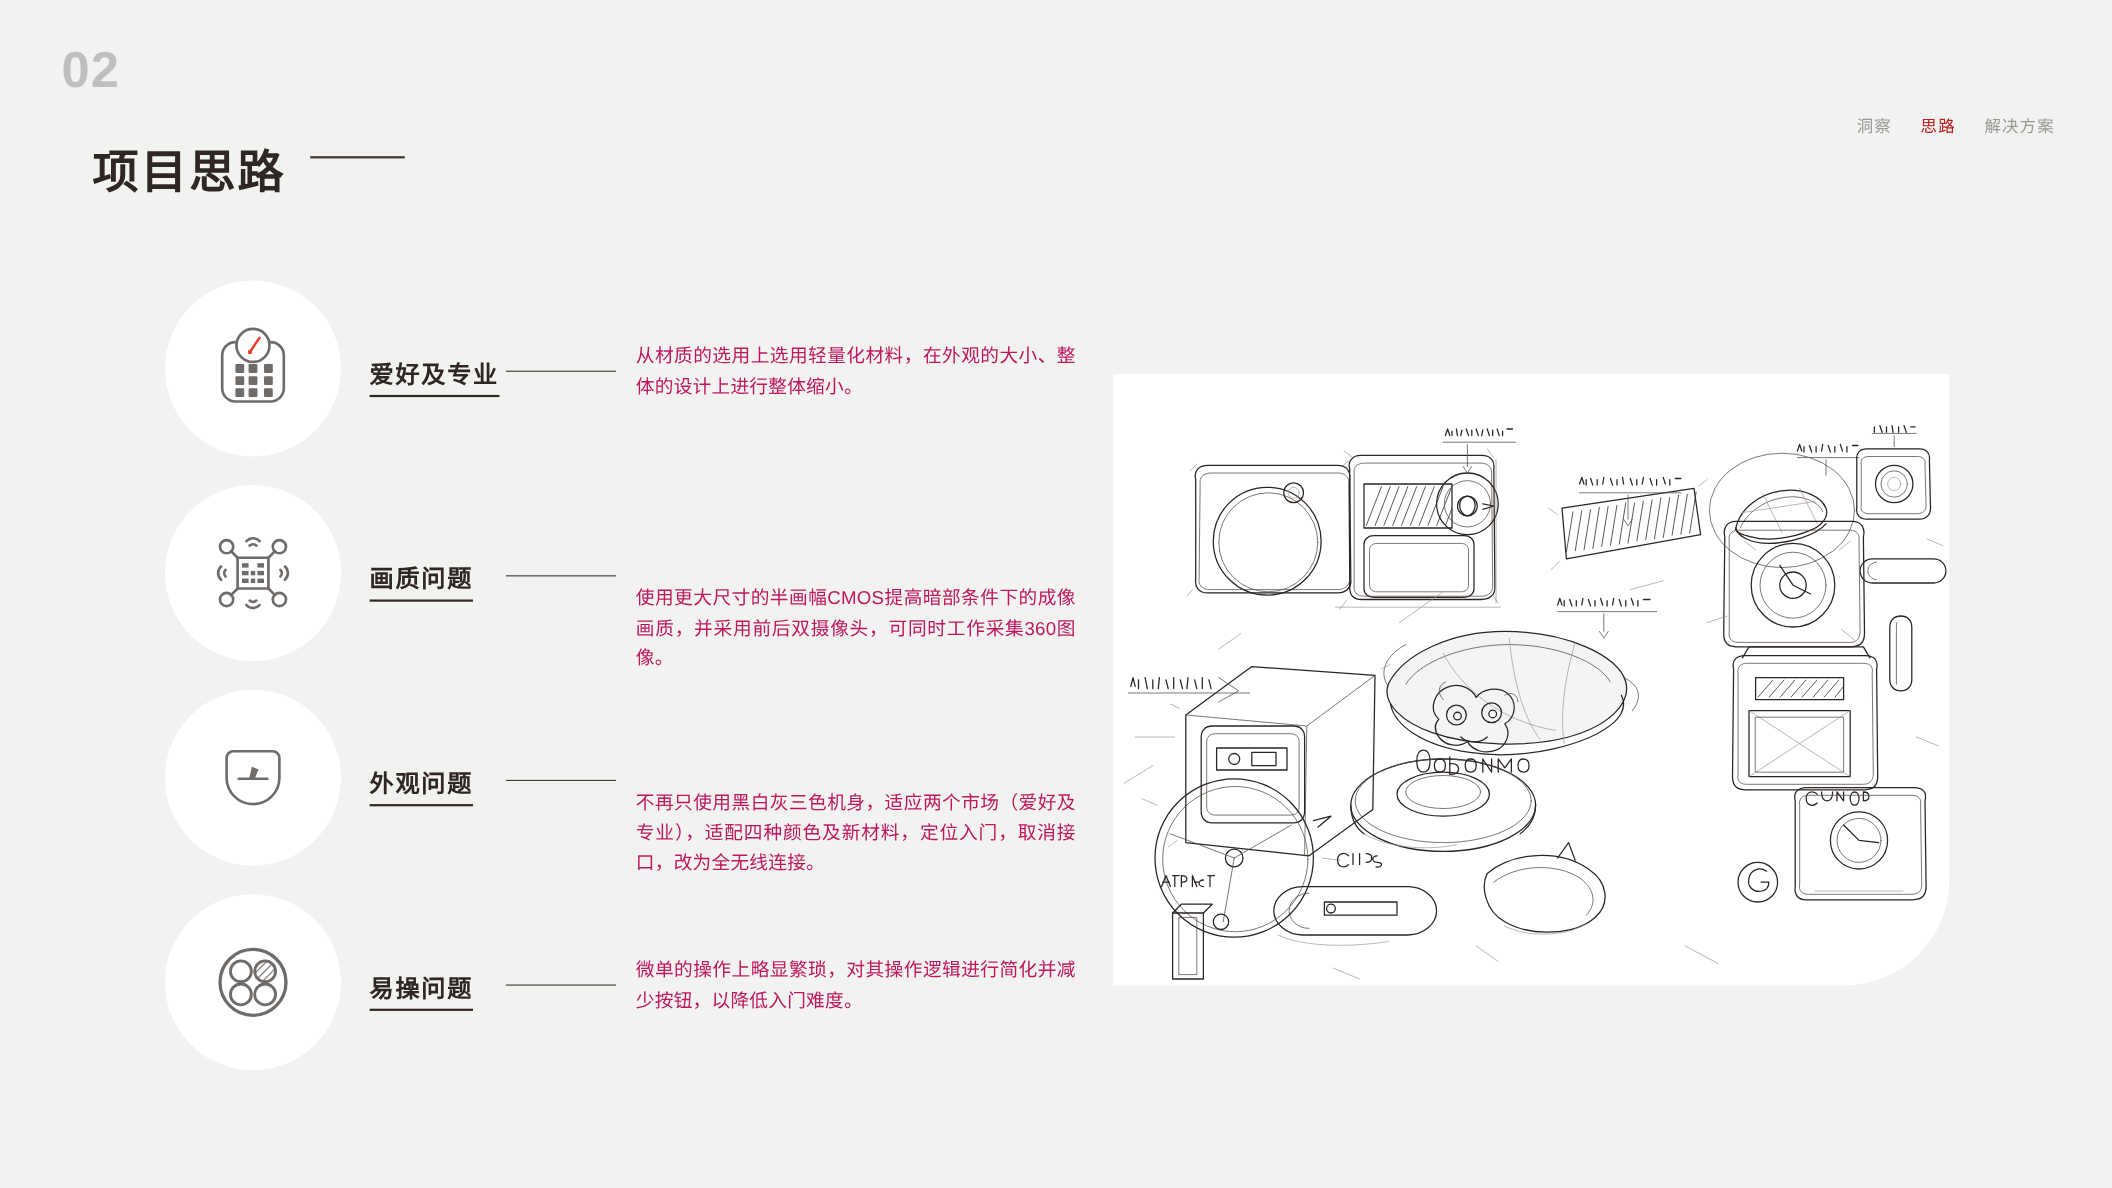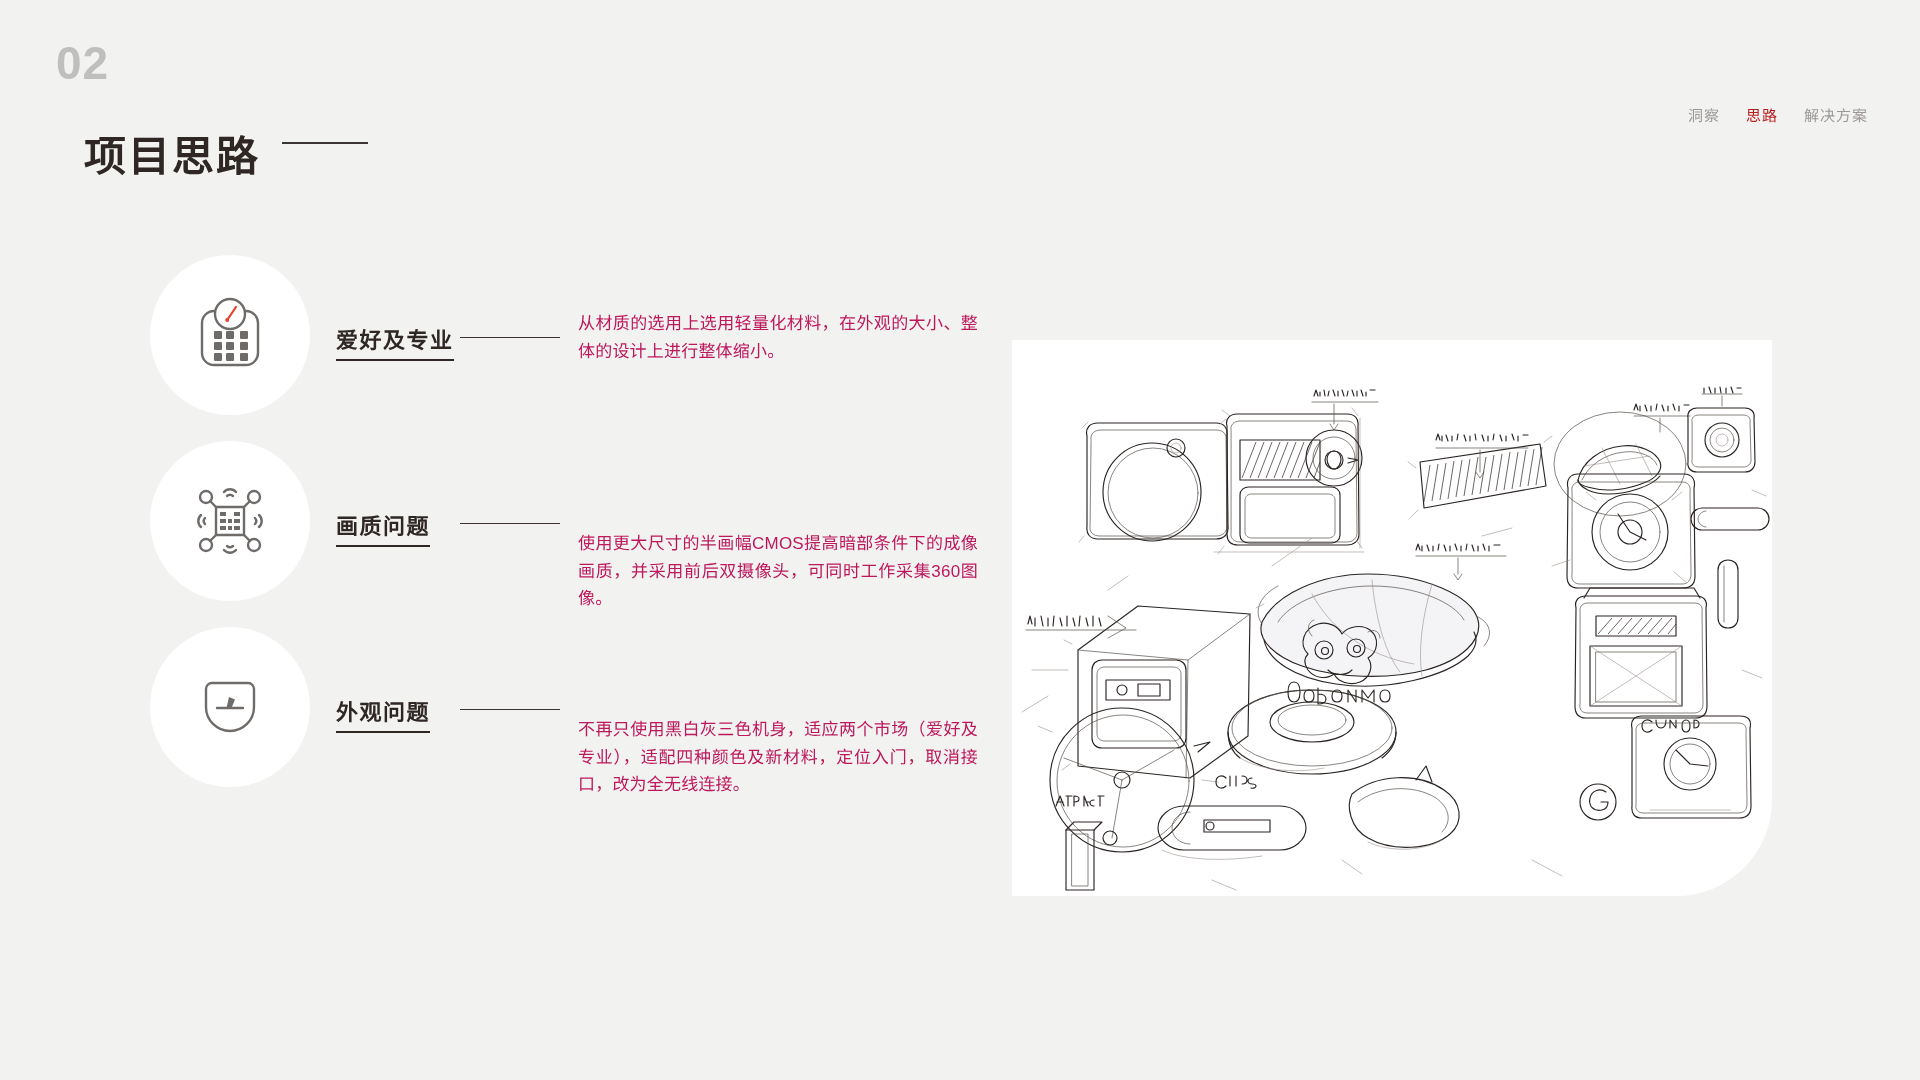--- a/index.html
+++ b/index.html
@@ -280,20 +280,39 @@
           <path d="M22 28a6 6 0 0 1 6-6h36a6 6 0 0 1 6 6v18a24 24 0 0 1-48 0z" fill="none" stroke="#6f6b69" stroke-width="2.4" stroke-linejoin="round"></path>
           <path d="M33 47h26" stroke="#6f6b69" stroke-width="2.4" stroke-linecap="round" fill="none"></path>
           <path d="M42.5 47l2.5-11 6 2.5-3.5 8.5z" fill="#6f6b69"></path>
         </svg>
       </div>
       <div class="feature-label">外观问题</div>
       <div class="feature-connector"></div>
       <div class="feature-text">不再只使用黑白灰三色机身，适应两个市场（爱好及专业），适配四种颜色及新材料，定位入门，取消接口，改为全无线连接。</div>
     </div>
 
+    <div class="feature-row" data-lines="2">
+      <div class="icon-badge">
+        <svg width="92" height="92" viewBox="0 0 92 92" aria-hidden="true">
+          <defs>
+            <pattern id="diag" width="5" height="5" patternUnits="userSpaceOnUse" patternTransform="rotate(45)">
+              <line x1="0" y1="0" x2="0" y2="5" stroke="#6f6b69" stroke-width="2"></line>
+            </pattern>
+          </defs>
+          <circle cx="46" cy="46" r="30" fill="none" stroke="#6f6b69" stroke-width="3"></circle>
+          <circle cx="35" cy="36" r="9.5" fill="none" stroke="#6f6b69" stroke-width="2.6"></circle>
+          <circle cx="57" cy="36" r="9.5" fill="url(#diag)" stroke="#6f6b69" stroke-width="2.6"></circle>
+          <circle cx="35" cy="57" r="9.5" fill="none" stroke="#6f6b69" stroke-width="2.6"></circle>
+          <circle cx="57" cy="57" r="9.5" fill="none" stroke="#6f6b69" stroke-width="2.6"></circle>
+        </svg>
+      </div>
+      <div class="feature-label">易操问题</div>
+      <div class="feature-connector"></div>
+      <div class="feature-text">微单的操作上略显繁琐，对其操作逻辑进行简化并减少按钮，以降低入门难度。</div>
+    </div>
 
   </div>
 
   <div class="sketch-panel">
     <svg viewBox="0 0 760 556" preserveAspectRatio="none" aria-hidden="true">
 
       <g>
         <path class="sk" d="M75 96c-2-8 3-13 11-13h118c8 0 12 5 11 13l1 90c1 8-4 13-12 13H86c-8 0-12-5-11-13z"></path>
         <path class="sk-thin" d="M79 100c-1-6 3-10 10-10h115c7 0 11 4 10 10l1 86c0 6-4 10-11 10H88c-7 0-11-4-10-10z"></path>
         <circle class="sk" cx="140" cy="152" r="49"></circle>

